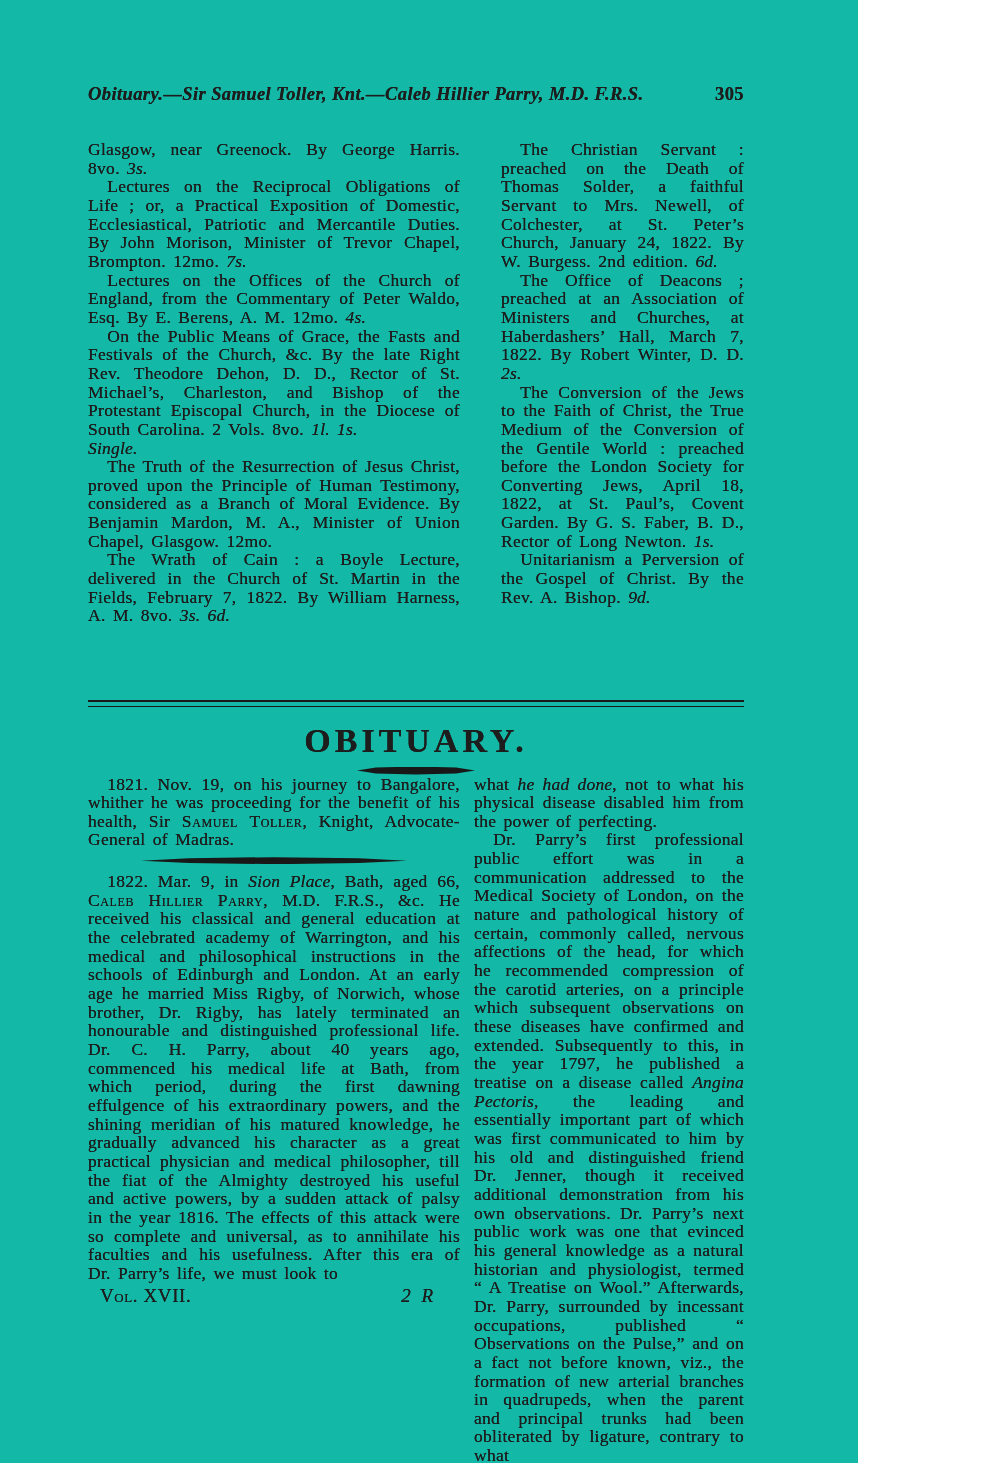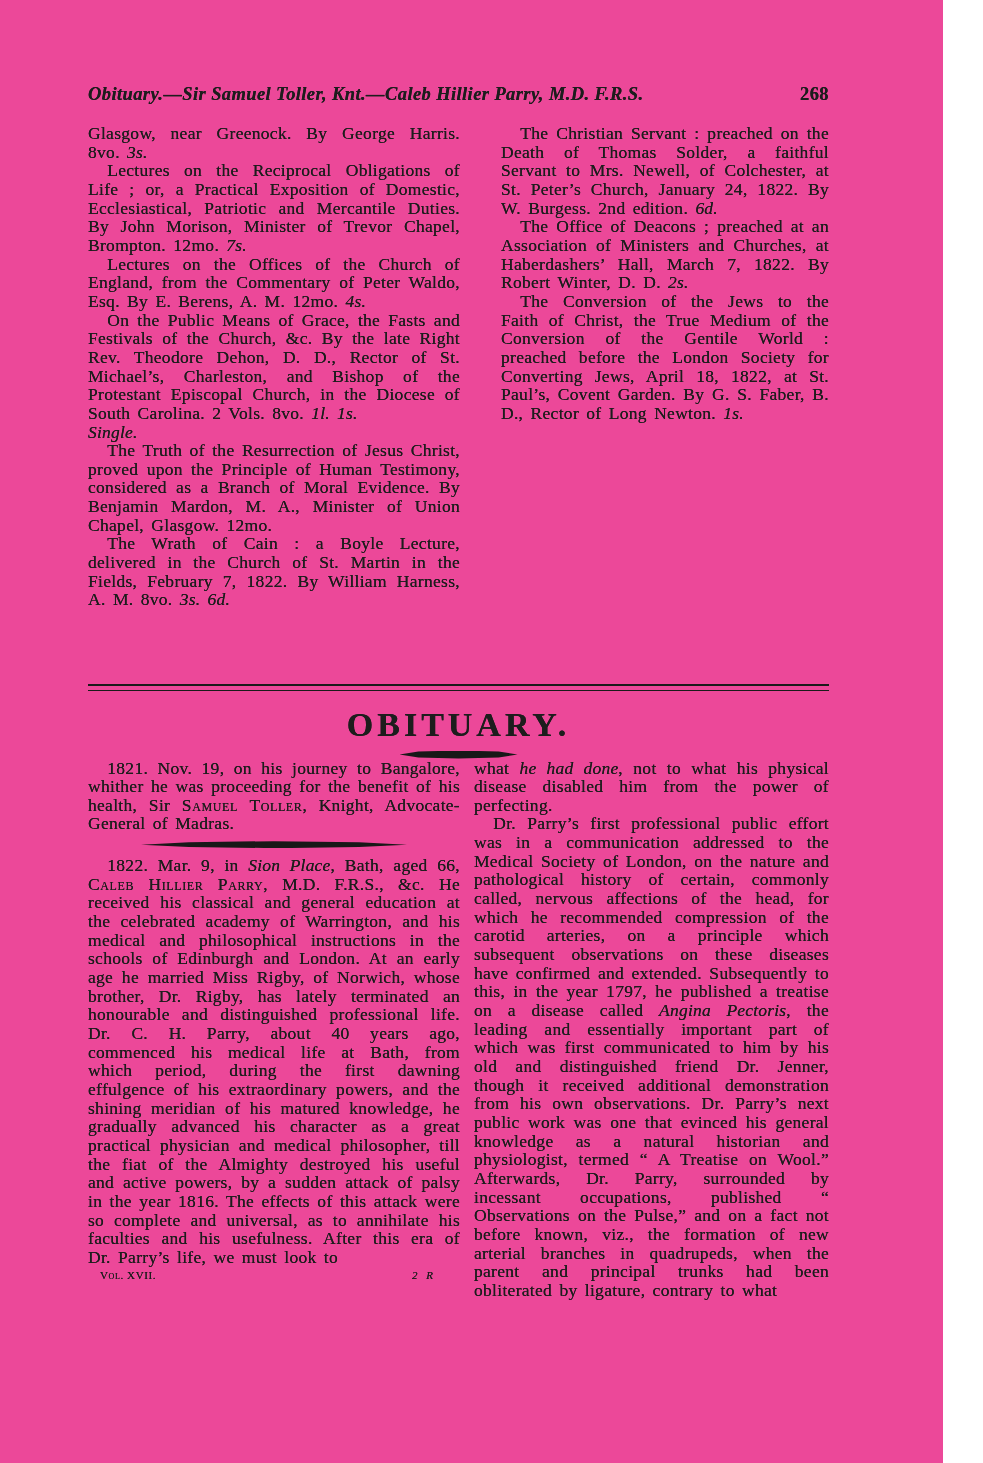--- a/index.html
+++ b/index.html
@@ -3,37 +3,37 @@
 <meta charset="utf-8">
 <style>
   html, body { margin: 0; padding: 0; }
   body {
     width: 983px; height: 1463px;
     background: #ffffff;
     overflow: hidden;
   }
   .page {
     box-sizing: border-box;
-    width: 943px; height: 1463px;
+    width: 858px; height: 1463px;
     padding: 84px 114px 0 88px;
-    background: #ec4899;
+    background: #14b8a6;
     color: #1d1d1d;
     font-family: "Liberation Serif", serif;
   }
   .running-head {
     display: flex; justify-content: space-between; align-items: baseline;
     font-style: italic; font-weight: bold;
     font-size: 18.5px; letter-spacing: 0.4px;
     text-shadow: 0 0 0.4px currentColor;
     white-space: nowrap;
   }
   .rh-page { font-style: normal; font-weight: bold; margin-left: 8px; }
 
   .columns { display: grid; grid-template-columns: 372px 1fr; column-gap: 14px; }
-  .book-list { margin-top: 19px; min-height: 556px; align-items: start; gap: 41px; }
+  .book-list { margin-top: 35px; min-height: 556px; align-items: start; gap: 41px; }
 
   .para {
     margin: 0;
     text-align: justify;
     font-size: 17.5px; line-height: 18.65px;
     letter-spacing: 0.3px; word-spacing: 2.6px;
     text-shadow: 0 0 0.45px currentColor;
   }
   .para.indent   { text-indent: 1.1em; }
   .para.noindent { text-indent: 0; }
@@ -62,51 +62,52 @@
 
   .swelled-rule {
     width: 266px; height: 7px;
     background: #181818;
     margin: 8px auto 8px;
     clip-path: polygon(0 50%, 18% 16%, 50% 0, 82% 16%, 100% 50%, 82% 84%, 50% 100%, 18% 84%);
   }
   .sig-line {
     display: flex; justify-content: space-between; align-items: baseline;
     padding: 2px 24px 0 12px;
-    font-size: 11px;
+    font-size: 19px;
     text-shadow: 0 0 0.4px currentColor;
   }
   .sc { font-variant: small-caps; letter-spacing: 0.6px; }
   .sig-mark { letter-spacing: 3px; font-style: italic; }
   i { letter-spacing: 0.2px; }
 </style>
 </head>
 <body>
 
 <div class="page">
 
   <div class="running-head">
     <span class="rh-title">Obituary.—Sir Samuel Toller, Knt.—Caleb Hillier Parry, M.D. F.R.S.</span>
-    <span class="rh-page">268</span>
+    <span class="rh-page">305</span>
   </div>
 
   <div class="columns book-list">
     <div class="col">
         <p class="para noindent">Glasgow, near Greenock.  By George Harris.  8vo.  <i>3s.</i></p>
         <p class="para indent">Lectures on the Reciprocal Obligations of Life ; or, a Practical Exposition of Domestic, Ecclesiastical, Patriotic and Mercantile Duties.  By John Morison, Minister of Trevor Chapel, Brompton. 12mo.  <i>7s.</i></p>
         <p class="para indent">Lectures on the Offices of the Church of England, from the Commentary of Peter Waldo, Esq.  By E. Berens, A. M. 12mo.  <i>4s.</i></p>
         <p class="para indent">On the Public Means of Grace, the Fasts and Festivals of the Church, &amp;c. By the late Right Rev. Theodore Dehon, D. D., Rector of St. Michael’s, Charleston, and Bishop of the Protestant Episcopal Church, in the Diocese of South Carolina. 2 Vols.  8vo.  <i>1l. 1s.</i></p>
         <p class="para center"><i>Single.</i></p>
         <p class="para indent">The Truth of the Resurrection of Jesus Christ, proved upon the Principle of Human Testimony, considered as a Branch of Moral Evidence.  By Benjamin Mardon, M. A., Minister of Union Chapel, Glasgow.  12mo.</p>
         <p class="para indent">The Wrath of Cain : a Boyle Lecture, delivered in the Church of St. Martin in the Fields, February 7, 1822.  By William Harness, A. M.  8vo.  <i>3s. 6d.</i></p>
       </div>
     <div class="col">
         <p class="para indent">The Christian Servant :  preached on the Death of Thomas Solder, a faithful Servant to Mrs. Newell, of Colchester, at St. Peter’s Church, January 24, 1822. By W. Burgess.  2nd edition.  <i>6d.</i></p>
         <p class="para indent">The Office of Deacons ; preached at an Association of Ministers and Churches, at Haberdashers’ Hall, March 7, 1822. By Robert Winter, D. D.  <i>2s.</i></p>
         <p class="para indent">The Conversion of the Jews to the Faith of Christ, the True Medium of the Conversion of the Gentile World : preached before the London Society for Converting Jews, April 18, 1822, at St. Paul’s, Covent Garden.  By G. S. Faber, B. D., Rector of Long Newton.  <i>1s.</i></p>
+        <p class="para indent">Unitarianism a Perversion of the Gospel of Christ.  By the Rev. A. Bishop. <i>9d.</i></p>
       </div>
   </div>
 
   <div class="section-rule"></div>
 
   <h1 class="obit-heading">OBITUARY.</h1>
 
   <div class="ornament"></div>
 
   <div class="columns obit">

